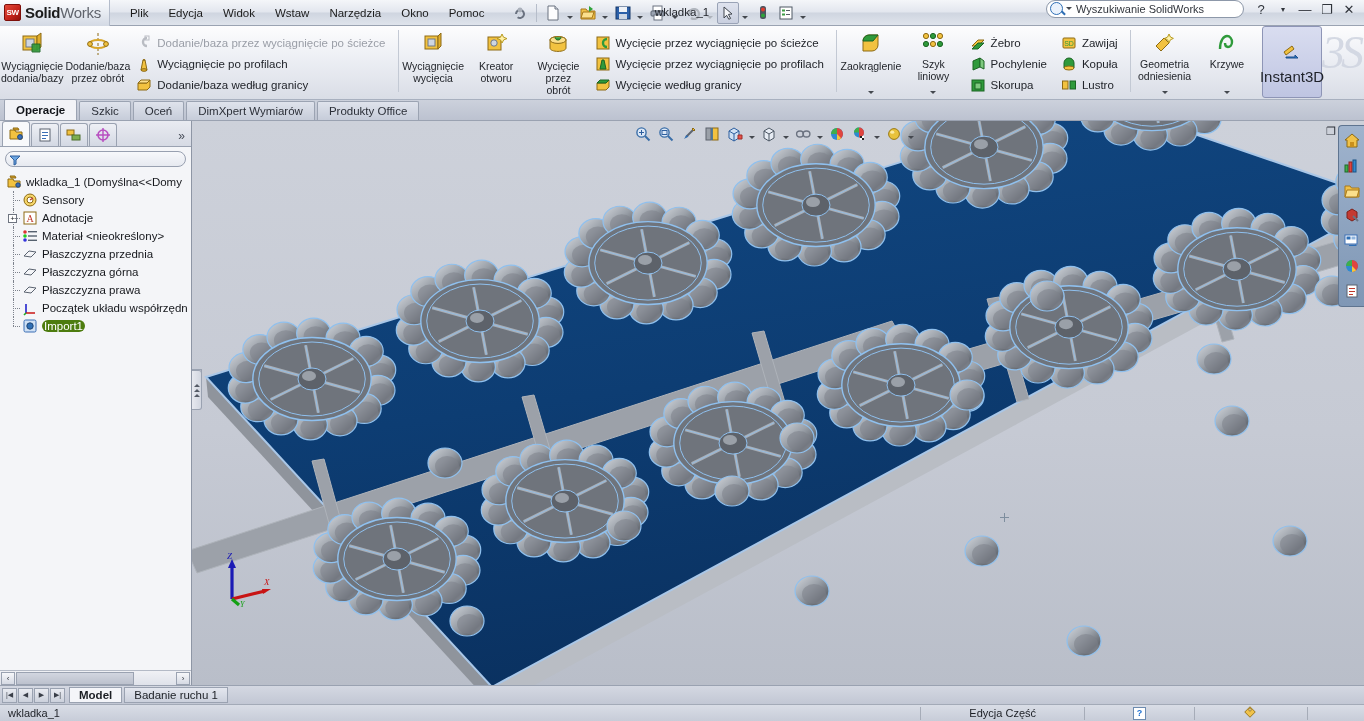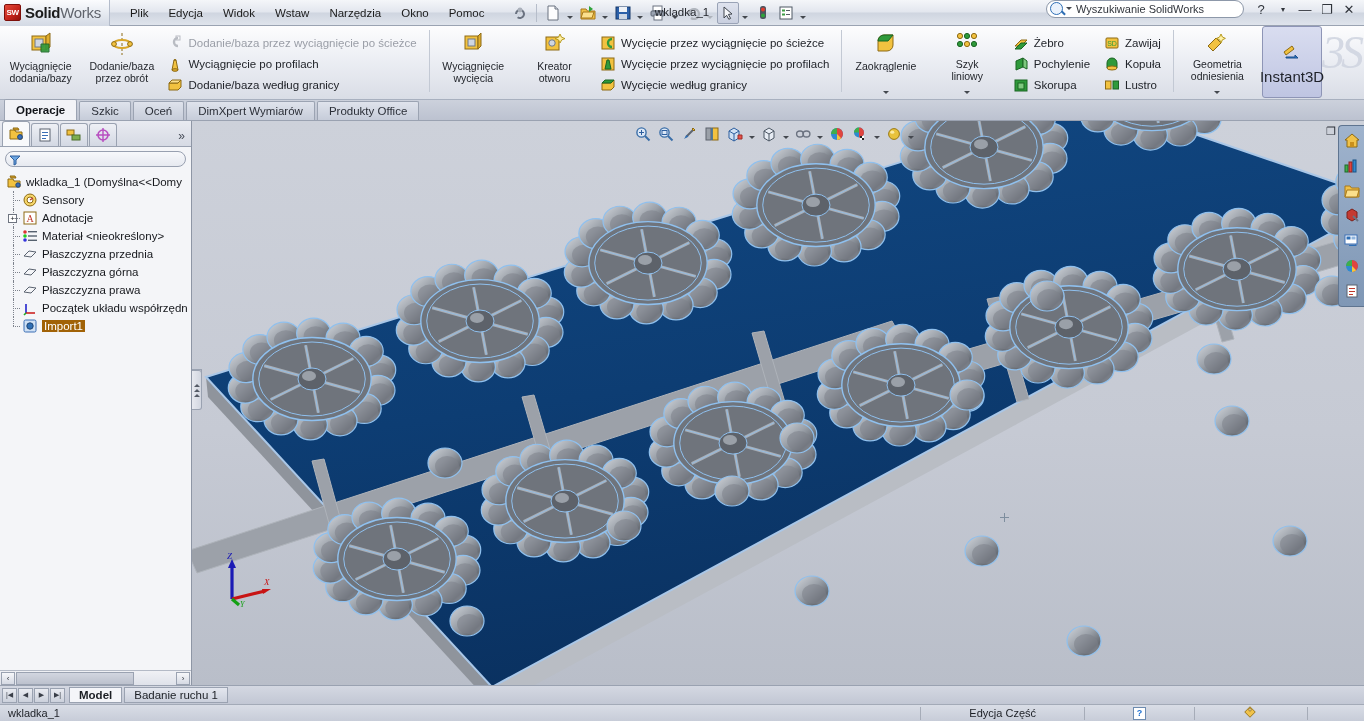--- a/index.html
+++ b/index.html
@@ -167,21 +167,21 @@
     display:flex; align-items:center; padding-left:3px;
   }
   .funnel { width:11px;height:11px; }
   .tree { flex:1; overflow:hidden; padding:4px 0 0 4px; }
   .tnode {
     display:flex; align-items:center; height:18px; white-space:nowrap;
     font-size:11.5px; color:#16181d; cursor:default; padding-left:2px;
   }
   .tnode .tlabel{margin-left:4px;}
   .tnode.root .tlabel{color:#16181d;}
-  .tnode.sel .tlabel{background:#a16207;color:#fff;padding:0 2px;}
+  .tnode.sel .tlabel{background:#4d7c0f;color:#fff;padding:0 2px;border-radius:6px;}
   .tindent{width:16px;height:18px;position:relative;flex:0 0 auto;}
   .tindent:before{content:"";position:absolute;left:7px;top:0;bottom:0;border-left:1px dotted #7d828c;}
   .tindent.last:before{bottom:9px;}
   .tindent:after{content:"";position:absolute;left:7px;top:9px;width:7px;border-top:1px dotted #7d828c;}
   .tplus{
     position:absolute;left:2px;top:5px;width:9px;height:9px;background:#fff;
     border:1px solid #6e7480;font-size:8px;line-height:7px;text-align:center;color:#1b1e24;
   }
   .lp-hscroll {
     height:15px; border-top:1px solid #b4bac6;
@@ -474,20 +474,32 @@
     <div class="rb-big">
       <span class="icon i32">
         <svg viewBox="0 0 26 26" width="26" height="26">
             <rect x="5" y="6" width="13" height="13" fill="#f2c240" stroke="#8d6a14"></rect>
             <circle cx="11" cy="12" r="3.2" fill="#cfd6e2" stroke="#6f7885"></circle>
             <path d="M19 3l1.5 3.2L24 7.6l-3.3 1.3L19 12l-1.5-3.1L14 7.6l3.5-1.4z" fill="#fff0a8" stroke="#b79a1f"></path>
           </svg>
       </span>
       <span class="lbl">
         <span>Kreator</span><br><span>otworu</span>
+      </span>
+    </div>
+    <div class="rb-big">
+      <span class="icon i32">
+        <svg viewBox="0 0 26 26" width="26" height="26">
+            <path d="M5 9c0-2 3.6-3.4 8-3.4S21 7 21 9v8c0 2-3.6 3.4-8 3.4S5 19 5 17z" fill="#f2c240" stroke="#8d6a14"></path>
+            <ellipse cx="13" cy="9" rx="8" ry="3.4" fill="#fbdf8c" stroke="#8d6a14"></ellipse>
+            <path d="M10 6.2c0 1.6 1.3 2.8 3 2.8s3-1.2 3-2.8" fill="#2f9a3b" stroke="#1b6423"></path>
+          </svg>
+      </span>
+      <span class="lbl">
+        <span>Wycięcie</span><br><span>przez</span><br><span>obrót</span>
       </span>
     </div>
     <div class="rb-col">
       <div class="rb-row">
         <span class="icon i16">
           <svg viewBox="0 0 16 16" width="16" height="16">
               <rect x="2" y="2" width="12" height="12" fill="#f2c240" stroke="#8d6a14"></rect>
               <path d="M12 4a4 4 0 1 0 0 8" fill="none" stroke="#2f9a3b" stroke-width="2.4"></path>
             </svg>
         </span>
@@ -606,20 +618,31 @@
     <div class="rb-sep"></div>
 
     <div class="rb-big">
       <span class="icon i24">
         <svg viewBox="0 0 24 24" width="24" height="24">
             <path d="M3 15l8-8 5 5-8 8z" fill="#f2c240" stroke="#8d6a14"></path>
             <path d="M16 3l1.4 3 3 1.4-3 1.4L16 12l-1.4-3.2-3-1.4 3-1.4z" fill="#fff2a8" stroke="#b79a1f"></path>
           </svg>
       </span>
       <span class="lbl"><span>Geometria</span><br><span>odniesienia</span></span>
+      <span class="rb-drop">
+          <i class="caret-d"></i>
+        </span>
+    </div>
+    <div class="rb-big">
+      <span class="icon i24">
+        <svg viewBox="0 0 24 24" width="24" height="24">
+            <path d="M5 18c0-9 4-13 7-13s5 3 5 6-2 5-4 5-3-2-3-4" fill="none" stroke="#2f9a3b" stroke-width="2.4"></path>
+          </svg>
+      </span>
+      <span class="lbl"><span>Krzywe</span></span>
       <span class="rb-drop">
           <i class="caret-d"></i>
         </span>
     </div>
 
     <div class="instant3d">
       <span class="icon i24">
         <svg viewBox="0 0 24 24" width="24" height="24">
             <path d="M4 12l8-6 2 3-8 6z" fill="#f2c240" stroke="#8d6a14"></path>
             <path d="M6 18h12l-3-3v2H6z" fill="#2f7fd0" stroke="#1a4f8c"></path>

